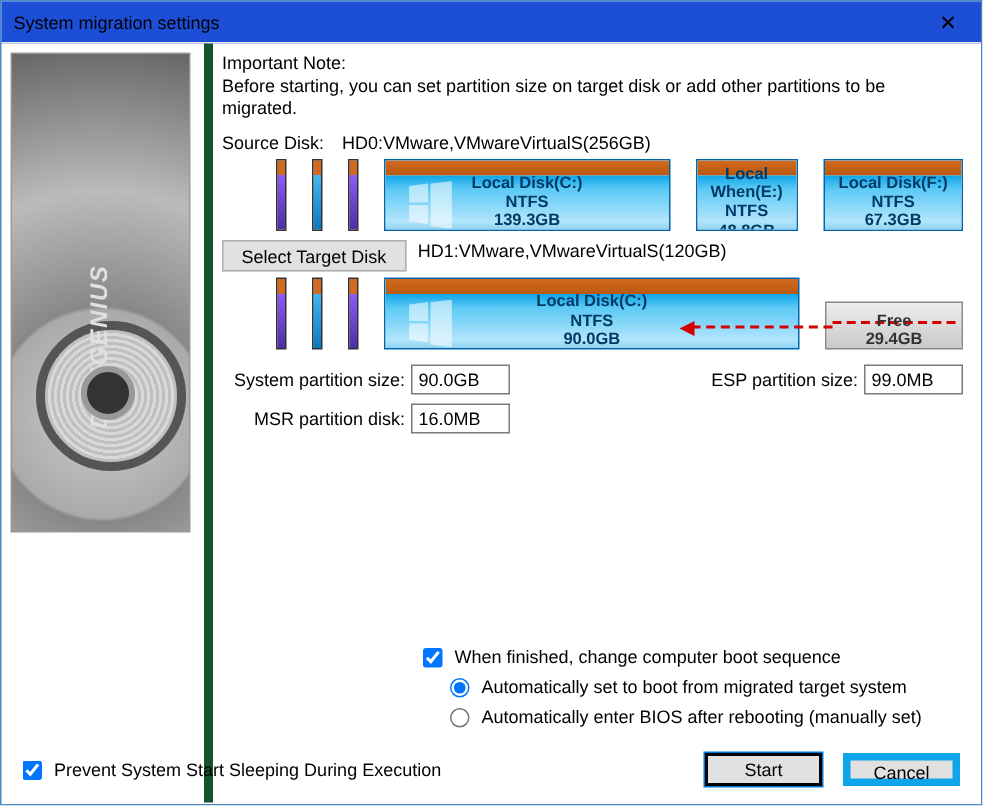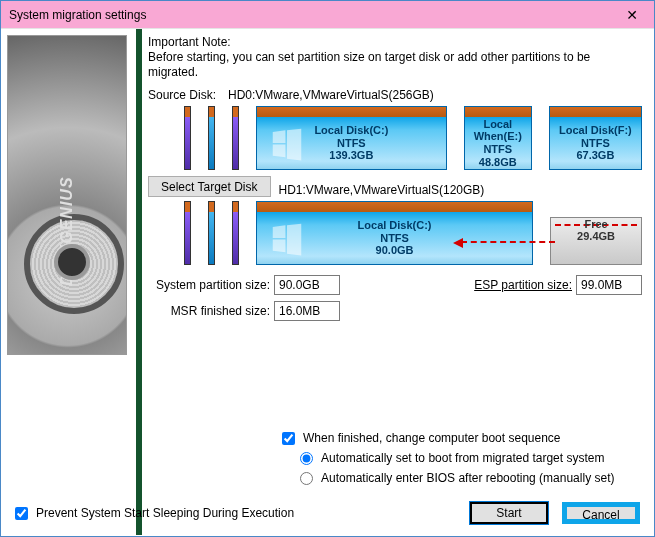--- a/index.html
+++ b/index.html
@@ -1,40 +1,40 @@
 <!DOCTYPE html>
 <html><head>
 <meta charset="utf-8">
 <style>
   * { box-sizing: border-box; }
   html,body { margin:0; padding:0; font-family:"Segoe UI",Tahoma,Arial,sans-serif; font-size:12px; color:#000; background:#fff; }
   .window { width:655px; height:537px; border:1px solid #4a88c7; position:relative; background:#fff; }
-  .titlebar { height:28px; background:#f9a8d4; border-bottom:1px solid #e5e5e5; display:flex; align-items:center; padding-left:8px; }
+  .titlebar { height:28px; background:#1d4ed8; border-bottom:1px solid #e5e5e5; display:flex; align-items:center; padding-left:8px; }
   .titlebar .title { flex:1; }
   .titlebar .close { width:44px; height:28px; text-align:center; line-height:28px; font-size:14px; }
   .body { display:flex; height:calc(100% - 28px - 1px); }
   .leftpane { width:135px; padding:6px 6px; }
   .hdimg { width:120px; height:320px; background:radial-gradient(circle at 60px 240px, #ccc 0%, #aaa 28%, #888 29%, #bbb 60%, #666 100%); border:1px solid #999; position:relative; overflow:hidden; }
   .hdimg::before { content:""; position:absolute; left:16px; top:178px; width:88px; height:88px; border-radius:50%; background:repeating-radial-gradient(circle, #d8d8d8 0 2px, #bfbfbf 2px 4px); border:6px solid #555; }
   .hdimg::after { content:""; position:absolute; left:46px; top:208px; width:28px; height:28px; border-radius:50%; background:#333; border:4px solid #999; }
   .brand { position:absolute; left:50px; top:250px; transform:rotate(-90deg); transform-origin:left top; font-style:italic; font-weight:bold; font-size:16px; color:#e0e0e0; letter-spacing:1px; white-space:nowrap; }
   .mainpane { flex:1; padding:6px 12px 0 6px; border-left:6px solid #14532d; position:relative; }
   .note-title { font-weight:normal; margin-bottom:1px; }
   .note-text { margin-bottom:8px; line-height:1.25; }
-  .row { display:flex; align-items:flex-end; }
+  .row { display:flex; align-items:flex-start; }
   .label { display:inline-block; }
-  .diskbar { margin-top:4px; margin-bottom:6px; display:flex; gap:17px; height:64px;padding-left:36px; }
+  .diskbar { margin-top:4px; margin-bottom:6px; display:flex; gap:17px; height:48px;padding-left:36px; }
   .part { border:1px solid #0066aa; position:relative; overflow:hidden; text-align:center; font-size:11px; font-weight:bold; color:#003b66; }
   .part .topstripe { height:10px; background:linear-gradient(#d2691e,#b85a10); }
   .part .fill { height:calc(100% - 10px); background:linear-gradient(#0ea5e9 0%, #5cc9f5 25%, #b3e5fc 85%, #90d3f0 100%); display:flex; flex-direction:column; justify-content:center; align-items:center; line-height:1.15; }
   .hidden-part { width:7px; background:linear-gradient(180deg,#d2691e 0,#d2691e 10px,#8b5cf6 10px,#4f2da8 100%); border:1px solid #333; }
   .hidden-part.b { background:linear-gradient(180deg,#d2691e 0,#d2691e 10px,#43b6f0 10px,#0a7abf 100%); }
   .winlogo { width:60px; height:calc(100% - 10px); position:absolute; left:0; top:10px; display:flex; align-items:center; justify-content:center; }
   .winlogo svg { opacity:.55; }
-  .freepart { border:1px solid #888; background:linear-gradient(#ededed,#c9c9c9); position:relative; text-align:center; font-size:11px; font-weight:bold; color:#333; display:flex; flex-direction:column; justify-content:flex-start;margin-top:16px; }
+  .freepart { border:1px solid #888; background:linear-gradient(#ededed,#c9c9c9); position:relative; text-align:center; font-size:11px; font-weight:bold; color:#333; display:flex; flex-direction:column; justify-content:flex-end;margin-top:16px; }
   .freepart .arrow { position:absolute; left:-90px; top:50%; width:94px; height:0; border-top:2px dashed #d40000; }
   .freepart .arrow::before { content:""; position:absolute; left:-8px; top:-5px; width:0; height:0; border-right:10px solid #d40000; border-top:5px solid transparent; border-bottom:5px solid transparent; }
   .freepart .strikeline { position:absolute; left:4px; right:4px; top:50%; height:0; border-top:2px dashed #d40000; }
   .btn { background:#e1e1e1; border:1px solid #adadad; padding:1px 12px; height:21px; font:inherit; }
   .textfield { border:1px solid #7a7a7a; height:20px; width:66px; padding:1px 4px; font:inherit; }
   .sizes { margin-top:10px; }
   .sizes .line { display:flex; align-items:center; margin-bottom:6px; }
   .sizes .lbl { width:126px; text-align:right; padding-right:4px; }
   .radiogroup { margin-left:18px; }
   .checkboxline, .radioline { display:flex; align-items:center; gap:4px; margin:2px 0; line-height:18px; }
@@ -137,25 +137,25 @@
           </span>
           <span>29.4GB</span>
         </div>
       </div>
 
       <div class="sizes">
         <div class="line">
           <span class="lbl">System partition size:</span>
           <input class="textfield" value="90.0GB" style="">
           <span style="flex:1;"></span>
-          <span class="lbl" style="width:auto; padding-right:4px;text-decoration:underline;">ESP partition size:</span>
+          <span class="lbl" style="width:auto; padding-right:4px;">ESP partition size:</span>
           <input class="textfield" value="99.0MB" style="">
         </div>
         <div class="line">
-          <span class="lbl">MSR finished size:</span>
+          <span class="lbl">MSR partition disk:</span>
           <input class="textfield" value="16.0MB" style="">
         </div>
       </div>
 
       <div class="lowerblock">
         <div class="checkboxline">
           <input type="checkbox" checked="" style="">
           <span>When finished, change computer boot sequence</span>
         </div>
         <div class="radiogroup">

